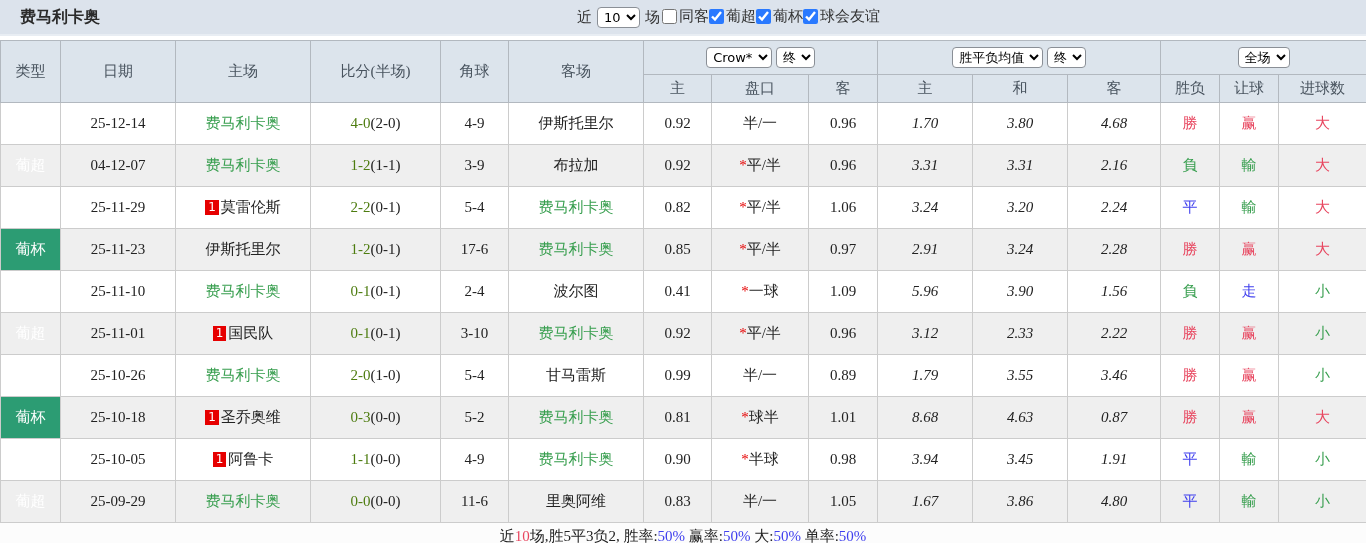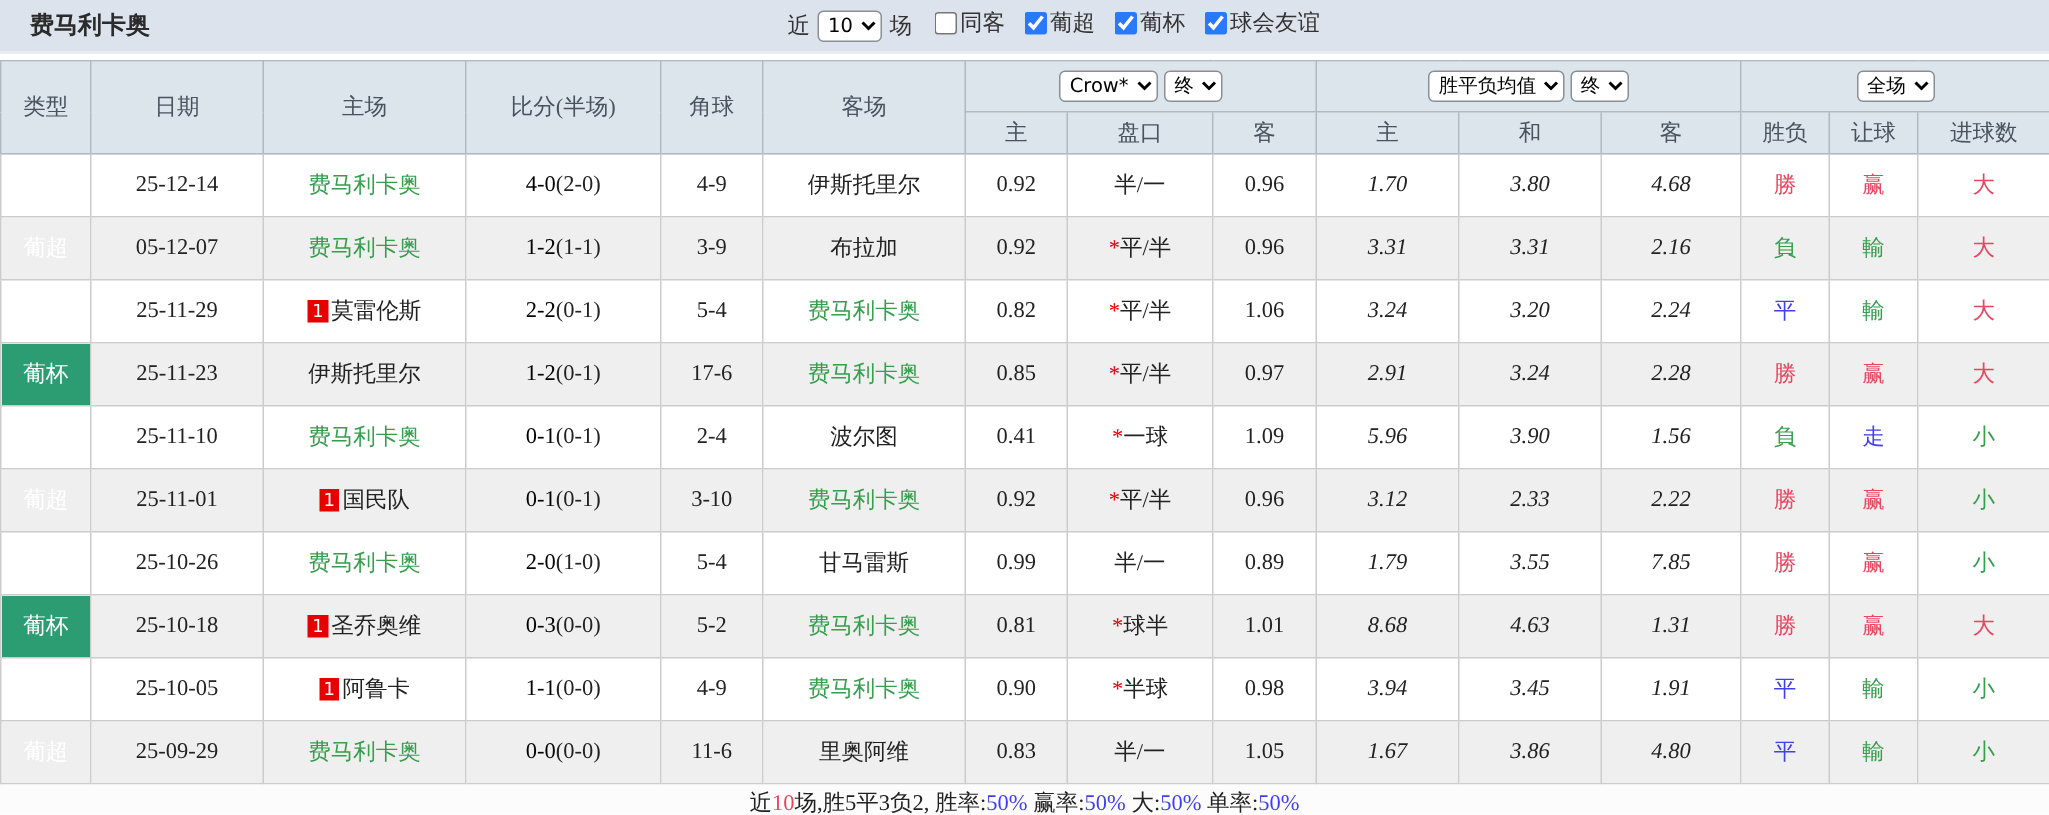--- a/index.html
+++ b/index.html
@@ -16,21 +16,21 @@
   .title{font-weight:bold;font-size:16px;color:#2b2b2b;padding-left:20px;}
   .controls{
     margin-left:auto;margin-right:486px;display:flex;align-items:center;
     font-size:15px;color:#333;white-space:nowrap;gap:2px;
   }
   .controls select{margin:0 3px;}
   select{
     font-family:"DejaVu Sans","Liberation Sans",sans-serif;font-size:13px;
     padding:1px 2px;border:1px solid #8a8f96;border-radius:4px;background:#fff;
   }
-  .chk{display:inline-flex;align-items:center;margin-left:13px;cursor:pointer;}
+  .chk{display:inline-flex;align-items:center;margin-left:0;cursor:pointer;}
   .chk input{width:15px;height:15px;margin:0 2px 0 0;accent-color:#2979ff;}
   
   table{
     width:1366px;border-collapse:collapse;table-layout:fixed;margin-top:4px;border-radius:15px;
   }
   thead th{
     background:#dce4ec;border:1px solid #b2b8bf;font-weight:normal;
     color:#48535e;font-size:15px;padding:0;
   }
   tr.hr1 th{height:29px;}
@@ -44,21 +44,21 @@
   tbody tr.even td{background:#efefef;}
   tbody td.tint-odds{background:#fbf7ee;}
   tbody td.tint-avg{background:#ecf4f8;font-style:italic;}
   tbody td.type-cell{background:#0c6e5f;color:#fff;}
   tbody td.type-cell.cup{background:#2c9c73;}
   
   .c-red{color:#e8465f;}
   .c-green{color:#379e4e;}
   .c-blue{color:#4040ee;}
   .c-team{color:#379e4e;}
-  .score-main{color:#000000;}
+  .score-main{color:#4d7c0f;}
   .star{color:#e60000;}
   .badge{
     display:inline-block;background:#e60000;color:#fff;font-size:12px;
     line-height:15px;padding:0 3px;margin-right:2px;vertical-align:1px;
     font-family:"DejaVu Sans",sans-serif;
   }
   
   .footer{
     height:27px;line-height:27px;text-align:center;font-size:15px;color:#222;
     background:#fcfcfc;white-space:pre;
@@ -152,21 +152,21 @@
         <td class="tint-odds">0.96</td>
         <td class="tint-avg">1.70</td>
         <td class="tint-avg">3.80</td>
         <td class="tint-avg">4.68</td>
         <td class="c-red">勝</td>
         <td class="c-red">赢</td>
         <td class="c-red">大</td>
       </tr>
       <tr class="even">
         <td class="type-cell">葡超</td>
-        <td>05-12-07</td>
+        <td>04-12-07</td>
         <td><span class="c-team">费马利卡奥</span></td>
         <td><span class="score-main">1-2</span><span>(1-1)</span></td>
         <td>3-9</td>
         <td><span>布拉加</span></td>
         <td class="tint-odds">0.92</td>
         <td class="tint-odds"><span class="star">*</span><span>平/半</span></td>
         <td class="tint-odds">0.96</td>
         <td class="tint-avg">3.31</td>
         <td class="tint-avg">3.31</td>
         <td class="tint-avg">2.16</td>
@@ -247,38 +247,38 @@
         <td>25-10-26</td>
         <td><span class="c-team">费马利卡奥</span></td>
         <td><span class="score-main">2-0</span><span>(1-0)</span></td>
         <td>5-4</td>
         <td><span>甘马雷斯</span></td>
         <td class="tint-odds">0.99</td>
         <td class="tint-odds"><span>半/一</span></td>
         <td class="tint-odds">0.89</td>
         <td class="tint-avg">1.79</td>
         <td class="tint-avg">3.55</td>
-        <td class="tint-avg">7.85</td>
+        <td class="tint-avg">3.46</td>
         <td class="c-red">勝</td>
         <td class="c-red">赢</td>
         <td class="c-green">小</td>
       </tr>
       <tr class="even">
         <td class="type-cell cup">葡杯</td>
         <td>25-10-18</td>
         <td><span class="badge">1</span><span>圣乔奥维</span></td>
         <td><span class="score-main">0-3</span><span>(0-0)</span></td>
         <td>5-2</td>
         <td><span class="c-team">费马利卡奥</span></td>
         <td class="tint-odds">0.81</td>
         <td class="tint-odds"><span class="star">*</span><span>球半</span></td>
         <td class="tint-odds">1.01</td>
         <td class="tint-avg">8.68</td>
         <td class="tint-avg">4.63</td>
-        <td class="tint-avg">1.31</td>
+        <td class="tint-avg">0.87</td>
         <td class="c-red">勝</td>
         <td class="c-red">赢</td>
         <td class="c-red">大</td>
       </tr>
       <tr class="odd">
         <td class="type-cell">葡超</td>
         <td>25-10-05</td>
         <td><span class="badge">1</span><span>阿鲁卡</span></td>
         <td><span class="score-main">1-1</span><span>(0-0)</span></td>
         <td>4-9</td>

